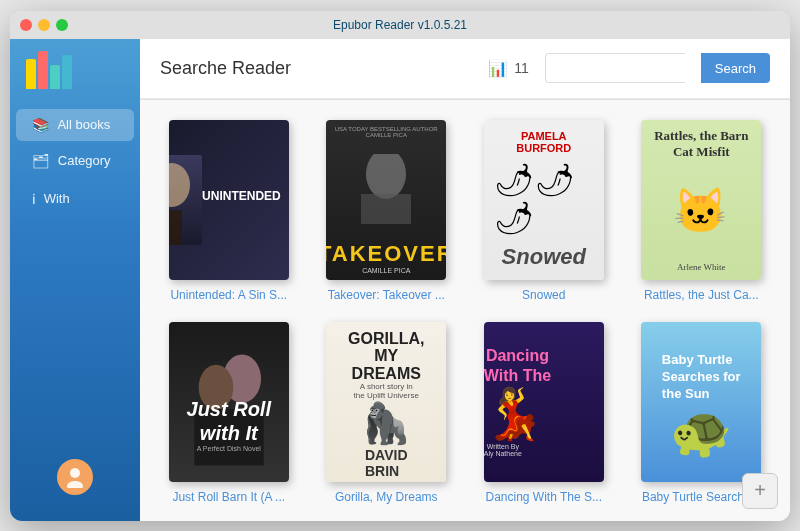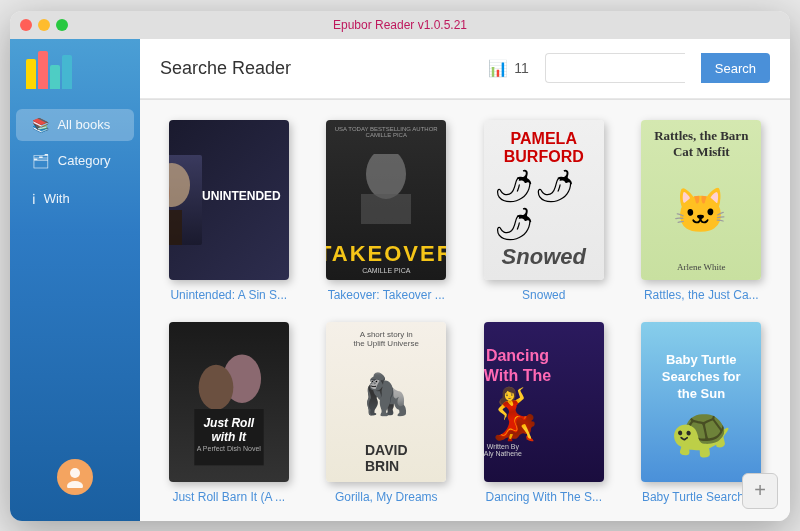--- a/index.html
+++ b/index.html
@@ -42,21 +42,21 @@
       border-radius: 50%;
     }
     .tb-close { background: #ff5f57; }
     .tb-min { background: #febc2e; }
     .tb-max { background: #28c840; }
     .titlebar-title {
       position: absolute;
       left: 50%;
       transform: translateX(-50%);
       font-size: 12px;
-      color: #be185d;
+      color: #0c4a6e;
     }
     
     .main-layout {
       display: flex;
       flex: 1;
       overflow: hidden;
     }
     
     .sidebar {
       width: 130px;
@@ -322,21 +322,21 @@
       color: #333;
       text-align: center;
       line-height: 1.3;
     }
     .rattles-author {
       font-size: 9px;
       color: #444;
       text-align: center;
     }
     .justroll-title {
-      font-size: 12px;
+      font-size: 20px;
       font-weight: bold;
       color: white;
       text-align: center;
       line-height: 1.2;
       font-style: italic;
     }
     .gorilla-title {
       font-size: 16px;
       font-weight: 900;
       color: #222;
@@ -353,21 +353,21 @@
       font-size: 16px;
       font-weight: bold;
       color: #ff69b4;
       text-align: center;
       line-height: 1.2;
     }
     .babyturtle-title {
       font-size: 13px;
       font-weight: bold;
       color: white;
-      text-align: center;
+      text-align: left;
       line-height: 1.3;
     }
 
     
     .separator {
       height: 1px;
       background: #e0e0e0;
     }
   </style>
 </head>
@@ -463,21 +463,21 @@
                   </svg>
                 </div>
                 <div class="takeover-title">TAKEOVER</div>
                 <div class="takeover-sub" style="padding-bottom:6px;">CAMILLE PICA</div>
               </div>
               <span class="book-title">Takeover: Takeover ...</span>
             </div>
 
             <div class="book-item">
               <div class="book-cover cover-snowed">
-                <div style="font-size:16px; font-weight:bold; color:#c00; text-align:center;">PAMELA<br>BURFORD</div>
+                <div style="font-size:11px; font-weight:bold; color:#c00; text-align:center;">PAMELA<br>BURFORD</div>
                 <div style="font-size:32px;">🌶🌶🌶</div>
                 <div class="snowed-title">Snowed</div>
               </div>
               <span class="book-title">Snowed</span>
             </div>
 
             <div class="book-item">
               <div class="book-cover cover-rattles">
                 <div class="rattles-title">Rattles, the Barn<br>Cat Misfit</div>
                 <div style="font-size:44px;">🐱</div>
@@ -496,20 +496,21 @@
                 <div style="position:absolute; bottom:30px; left:0; right:0; text-align:center;">
                   <div class="justroll-title">Just Roll<br>with It</div>
                   <div style="font-size:7px; color:#aaa;">A Perfect Dish Novel</div>
                 </div>
               </div>
               <span class="book-title">Just Roll Barn It (A ...</span>
             </div>
 
             <div class="book-item">
               <div class="book-cover cover-gorilla">
+                <div class="gorilla-title">GORILLA, MY<br>DREAMS</div>
                 <div style="font-size:8px; color:#555; text-align:center;">A short story in<br>the Uplift Universe</div>
                 <div style="font-size:40px;">🦍</div>
                 <div class="gorilla-author">DAVID<br>BRIN</div>
               </div>
               <span class="book-title">Gorilla, My Dreams</span>
             </div>
 
             <div class="book-item">
               <div class="book-cover cover-dancing">
                 <div style="padding-top:8px;">

